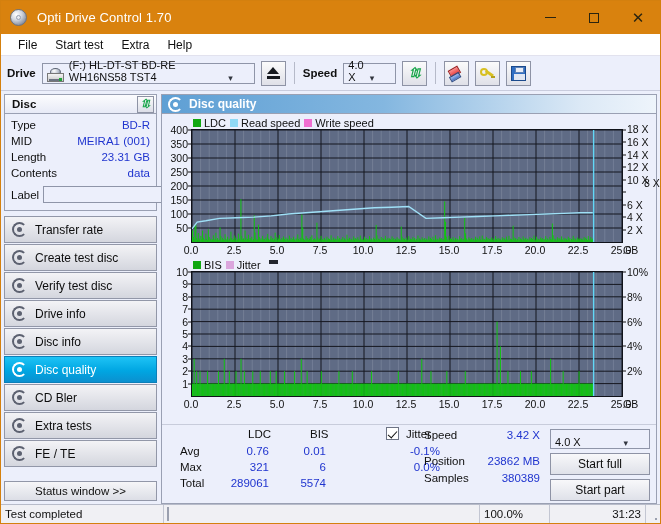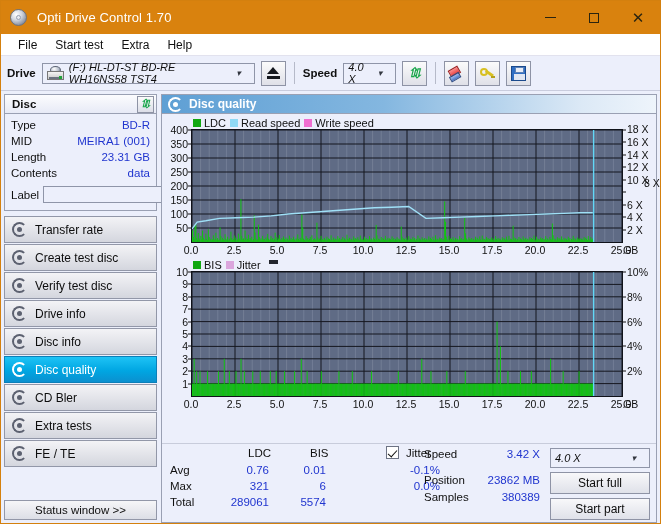--- a/index.html
+++ b/index.html
@@ -51,23 +51,22 @@
 
   
   .drivebar{
     flex:0 0 35px; display:flex; align-items:center; gap:6px;
     padding:0 6px; background:#eceffb;
     border-bottom:1px solid #c9ccdd;
   }
   .lbl-bold{ font-weight:bold; font-size:11.5px; color:#101010; }
   .combo{
     height:21px; background:#eceffb; border:1px solid #8f95a8;
-    display:flex; align-items:center; padding:0 8px 0 4px; font-size:11px; color:#101010;
+    display:flex; align-items:flex-end; padding:0 16px 0 4px; font-size:11px; color:#101010;
     position:relative;
-    font-style:italic;
   }
   .combo .arrow{ margin-left:auto; padding:0 5px; color:#32363f; font-size:9px; }
   #drive-combo{ width:213px; }
   #speed-combo{ width:53px; }
   .drive-ic{ width:17px;height:15px;position:relative;margin-right:5px;flex:0 0 17px;}
   .drive-ic .body{position:absolute;left:0;top:5px;width:17px;height:9px;background:linear-gradient(#f4f4f4,#c8c8c8);border:1px solid #777;}
   .drive-ic .slot{position:absolute;left:2px;top:11px;width:10px;height:2px;background:#6b7280;}
   .drive-ic .dsk{position:absolute;left:3px;top:0px;width:11px;height:8px;border-radius:50%;
        background:radial-gradient(circle at 35% 30%,#ffffff,#b9c0cd 60%,#6b7584);border:1px solid #5d6575;}
   .drive-ic .led{position:absolute;right:2px;bottom:2px;width:3px;height:3px;background:#22a33a;}
@@ -162,21 +161,21 @@
   .xaxis{ height:15px; position:relative; margin-left:28px; margin-right:32px;}
   .xaxis span{ position:absolute; font-size:10.5px;color:#101010; transform:translateX(-50%); top:1px;}
   .xaxis .unit{ transform:none; }
 
   
   .stats{
     flex:0 0 74px; display:flex; padding:3px 6px 2px 6px; gap:6px; border-top:1px solid #c8ccdb;
   }
   .stats-left{ width:250px; position:relative; font-size:11.5px;}
   .stats-left .hdr{ position:absolute; top:0; color:#101010; }
-  .stats-left .rw{ position:absolute; color:#101010; }
+  .stats-left .rw{ position:absolute; color:#101010;margin-left:10px; }
   .stats-left .vl{ position:absolute; color:#2035cf; text-align:right; }
   .chk{ width:13px;height:13px;border:1px solid #6d7384;background:#ffffff;display:inline-block;position:relative;}
   .chk::after{ content:"";position:absolute;left:3px;top:1px;width:4px;height:8px;border:solid #101010;border-width:0 1.7px 1.7px 0;transform:rotate(42deg);}
   .stats-right{ flex:1; display:flex; gap:8px; }
   .sr-lbls{ width:118px; position:relative; font-size:11.5px; }
   .sr-lbls .k{ position:absolute; color:#101010; }
   .sr-lbls .v{ position:absolute; color:#2035cf; right:2px; }
   .sr-ctrls{ flex:1; display:flex; flex-direction:column; gap:4px; padding-top:1px;}
   .bigbtn{ height:22px; background:linear-gradient(#f8f8fa,#dfe1e9); border:1px solid #8e93a5;
            display:flex;align-items:center;justify-content:center;font-size:12px;color:#0d0d0d;}
@@ -1669,13 +1668,26 @@
               <span class="arrow">▾</span>
             </div>
             <div class="bigbtn">Start full</div>
             <div class="bigbtn">Start part</div>
           </div>
         </div>
       </div>
     </div>
   </div>
 
+  <div class="statusbar">
+    <div class="sb-cell sb-text">Test completed</div>
+    <div class="sb-cell sb-prog">
+      <div class="progress">
+        <div class="fill" id="progress-fill" style="width: 100%;"></div>
+      </div>
+    </div>
+    <div class="sb-cell sb-pct">100.0%</div>
+    <div class="sb-cell sb-time">31:23</div>
+    <div class="sb-grip">
+        <i></i>
+      </div>
+  </div>
 </div>
 
 </body></html>

